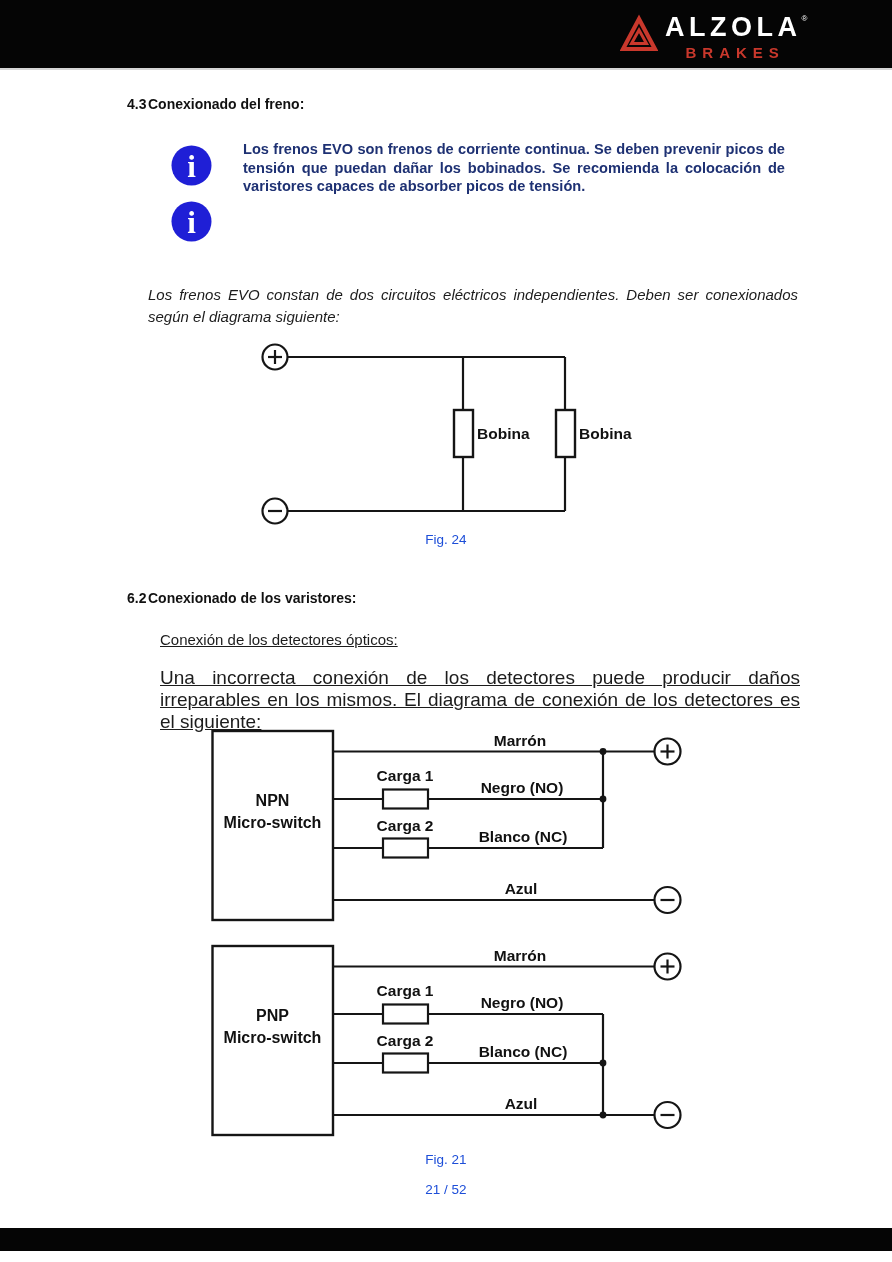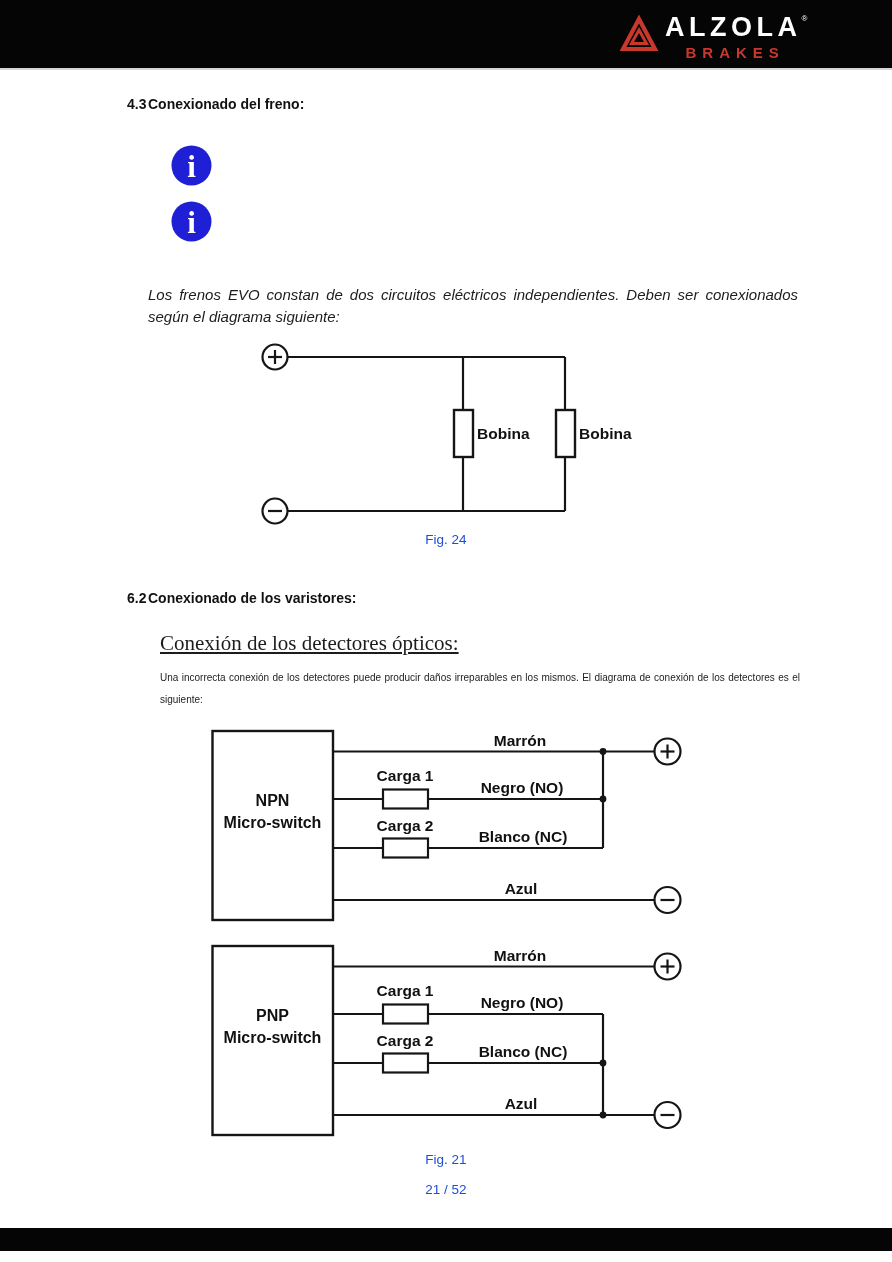--- a/index.html
+++ b/index.html
@@ -33,22 +33,22 @@
   }
 
   
   .heading { font-size:14px; font-weight:bold; color:#111; white-space:nowrap; }
   .heading .num { display:inline-block; min-width:21px; }
   .note-text {
     font-size:14.6px; font-weight:bold; color:#1e3173;
     line-height:18.5px; text-align:justify;
   }
   .body-text { font-size:15px; color:#1c1c1c; line-height:22px; text-align:justify; }
-  .body-text.small { font-size:10px; }
-  .subheading { font-size:21px; color:#1c1c1c; text-decoration:underline; white-space:nowrap;font-family:Liberation Serif, serif; }
+  .body-text.small { font-size:19px;text-decoration:underline; }
+  .subheading { font-size:15px; color:#1c1c1c; text-decoration:underline; white-space:nowrap; }
   .caption { font-size:13.5px; color:#1d4ed8; text-align:center; width:100px; }
 
   svg text {
     font-family:"Liberation Sans", sans-serif; font-weight:bold;
     fill:#111111;
   }
   .dlabel { font-size:15.5px; }
   .devlabel { font-size:16px; }
 </style>
 </head>
@@ -77,20 +77,21 @@
   <div class="abs heading" style="left:127px; top:96px;">
     <span class="num">4.3</span><span>Conexionado del freno:</span>
   </div>
 
   <div class="abs" style="left:171px; top:145px;">
     <svg width="41" height="41" viewBox="0 0 41 41">
       <circle cx="20.5" cy="20.5" r="20" fill="#1f1fd6"></circle>
       <text x="20.5" y="32" text-anchor="middle" style="font-family:'Liberation Serif',serif; font-weight:bold; font-size:31px; fill:#ffffff;">i</text>
     </svg>
   </div>
+  <div class="abs note-text" style="left:243px; top:140px; width:542px;">Los frenos EVO son frenos de corriente continua. Se deben prevenir picos de tensión que puedan dañar los bobinados. Se recomienda la colocación de varistores capaces de absorber picos de tensión.</div>
 
   <div class="abs" style="left:171px; top:201px;">
     <svg width="41" height="41" viewBox="0 0 41 41">
       <circle cx="20.5" cy="20.5" r="20" fill="#1f1fd6"></circle>
       <text x="20.5" y="32" text-anchor="middle" style="font-family:'Liberation Serif',serif; font-weight:bold; font-size:31px; fill:#ffffff;">i</text>
     </svg>
   </div>
 
   <div class="abs body-text" style="left:148px; top:284px; width:650px;font-style:italic;">Los frenos EVO constan de dos circuitos eléctricos independientes. Deben ser conexionados según el diagrama siguiente:</div>
 

